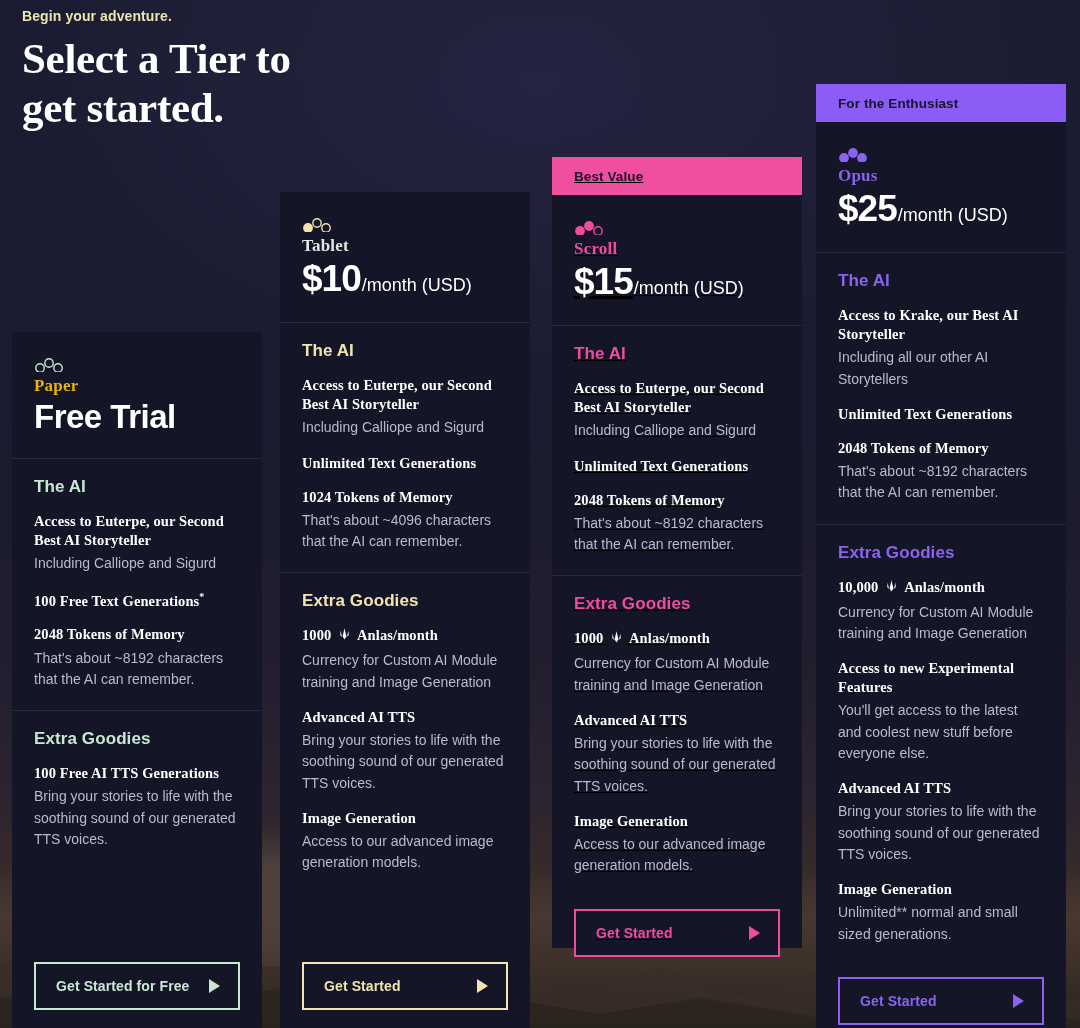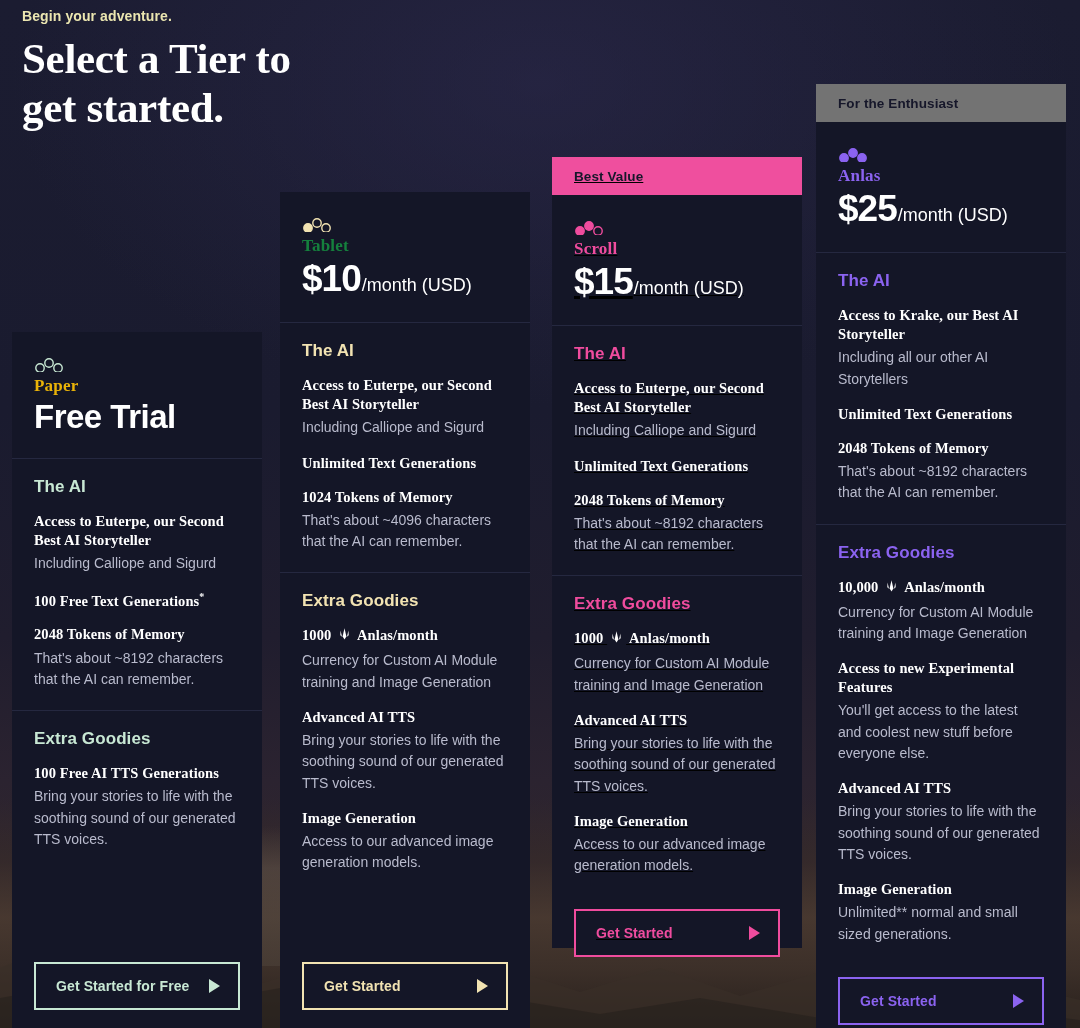--- a/index.html
+++ b/index.html
@@ -262,21 +262,21 @@
         <span class="cta-arrow"></span>
       </div>
     </div>
     <div class="card c1">
       <div class="card-head">
         <span class="tier-icon"><svg width="32" height="18" viewBox="0 0 32 18">
             <circle cx="6" cy="14" r="4.2" fill="#f2e3b2" stroke="#f2e3b2" stroke-width="1.4"></circle>
             <circle cx="15" cy="9" r="4.2" fill="none" stroke="#f2e3b2" stroke-width="1.4"></circle>
             <circle cx="24" cy="14" r="4.2" fill="none" stroke="#f2e3b2" stroke-width="1.4"></circle>
           </svg></span>
-        <div class="tier-name" style="color:#15803d">Tablet</div>
+        <div class="tier-name" style="color:#e5e5e5">Tablet</div>
         <div class="price-row">
           <span class="price-amount">$10</span>
           <span class="price-suffix">/month (USD)</span>
         </div>
       </div>
       <div class="section divide">
         <div class="section-title" style="color:#f2e3b2">The AI</div>
         <div class="feature">
           <div class="feature-title">Access to Euterpe, our Second Best AI Storyteller</div>
           <div class="feature-desc">Including Calliope and Sigurd</div>
@@ -361,28 +361,28 @@
           <div class="feature-desc">Access to our advanced image generation models.</div>
         </div>
       </div>
       <div class="spacer"></div>
       <div class="cta" style="border-color:#f04c9e;color:#f04c9e">
         <span class="cta-label">Get Started</span>
         <span class="cta-arrow"></span>
       </div>
     </div>
     <div class="card c3">
-      <div class="ribbon" style="background:#737373">For the Enthusiast</div>
+      <div class="ribbon" style="background:#8b5cf6">For the Enthusiast</div>
       <div class="card-head">
         <span class="tier-icon"><svg width="32" height="18" viewBox="0 0 32 18">
             <circle cx="6" cy="14" r="4.2" fill="#8b63f0" stroke="#8b63f0" stroke-width="1.4"></circle>
             <circle cx="15" cy="9" r="4.2" fill="#8b63f0" stroke="#8b63f0" stroke-width="1.4"></circle>
             <circle cx="24" cy="14" r="4.2" fill="#8b63f0" stroke="#8b63f0" stroke-width="1.4"></circle>
           </svg></span>
-        <div class="tier-name" style="color:#8b63f0">Anlas</div>
+        <div class="tier-name" style="color:#8b63f0">Opus</div>
         <div class="price-row">
           <span class="price-amount">$25</span>
           <span class="price-suffix">/month (USD)</span>
         </div>
       </div>
       <div class="section divide">
         <div class="section-title" style="color:#8b63f0">The AI</div>
         <div class="feature">
           <div class="feature-title">Access to Krake, our Best AI Storyteller</div>
           <div class="feature-desc">Including all our other AI Storytellers</div>

